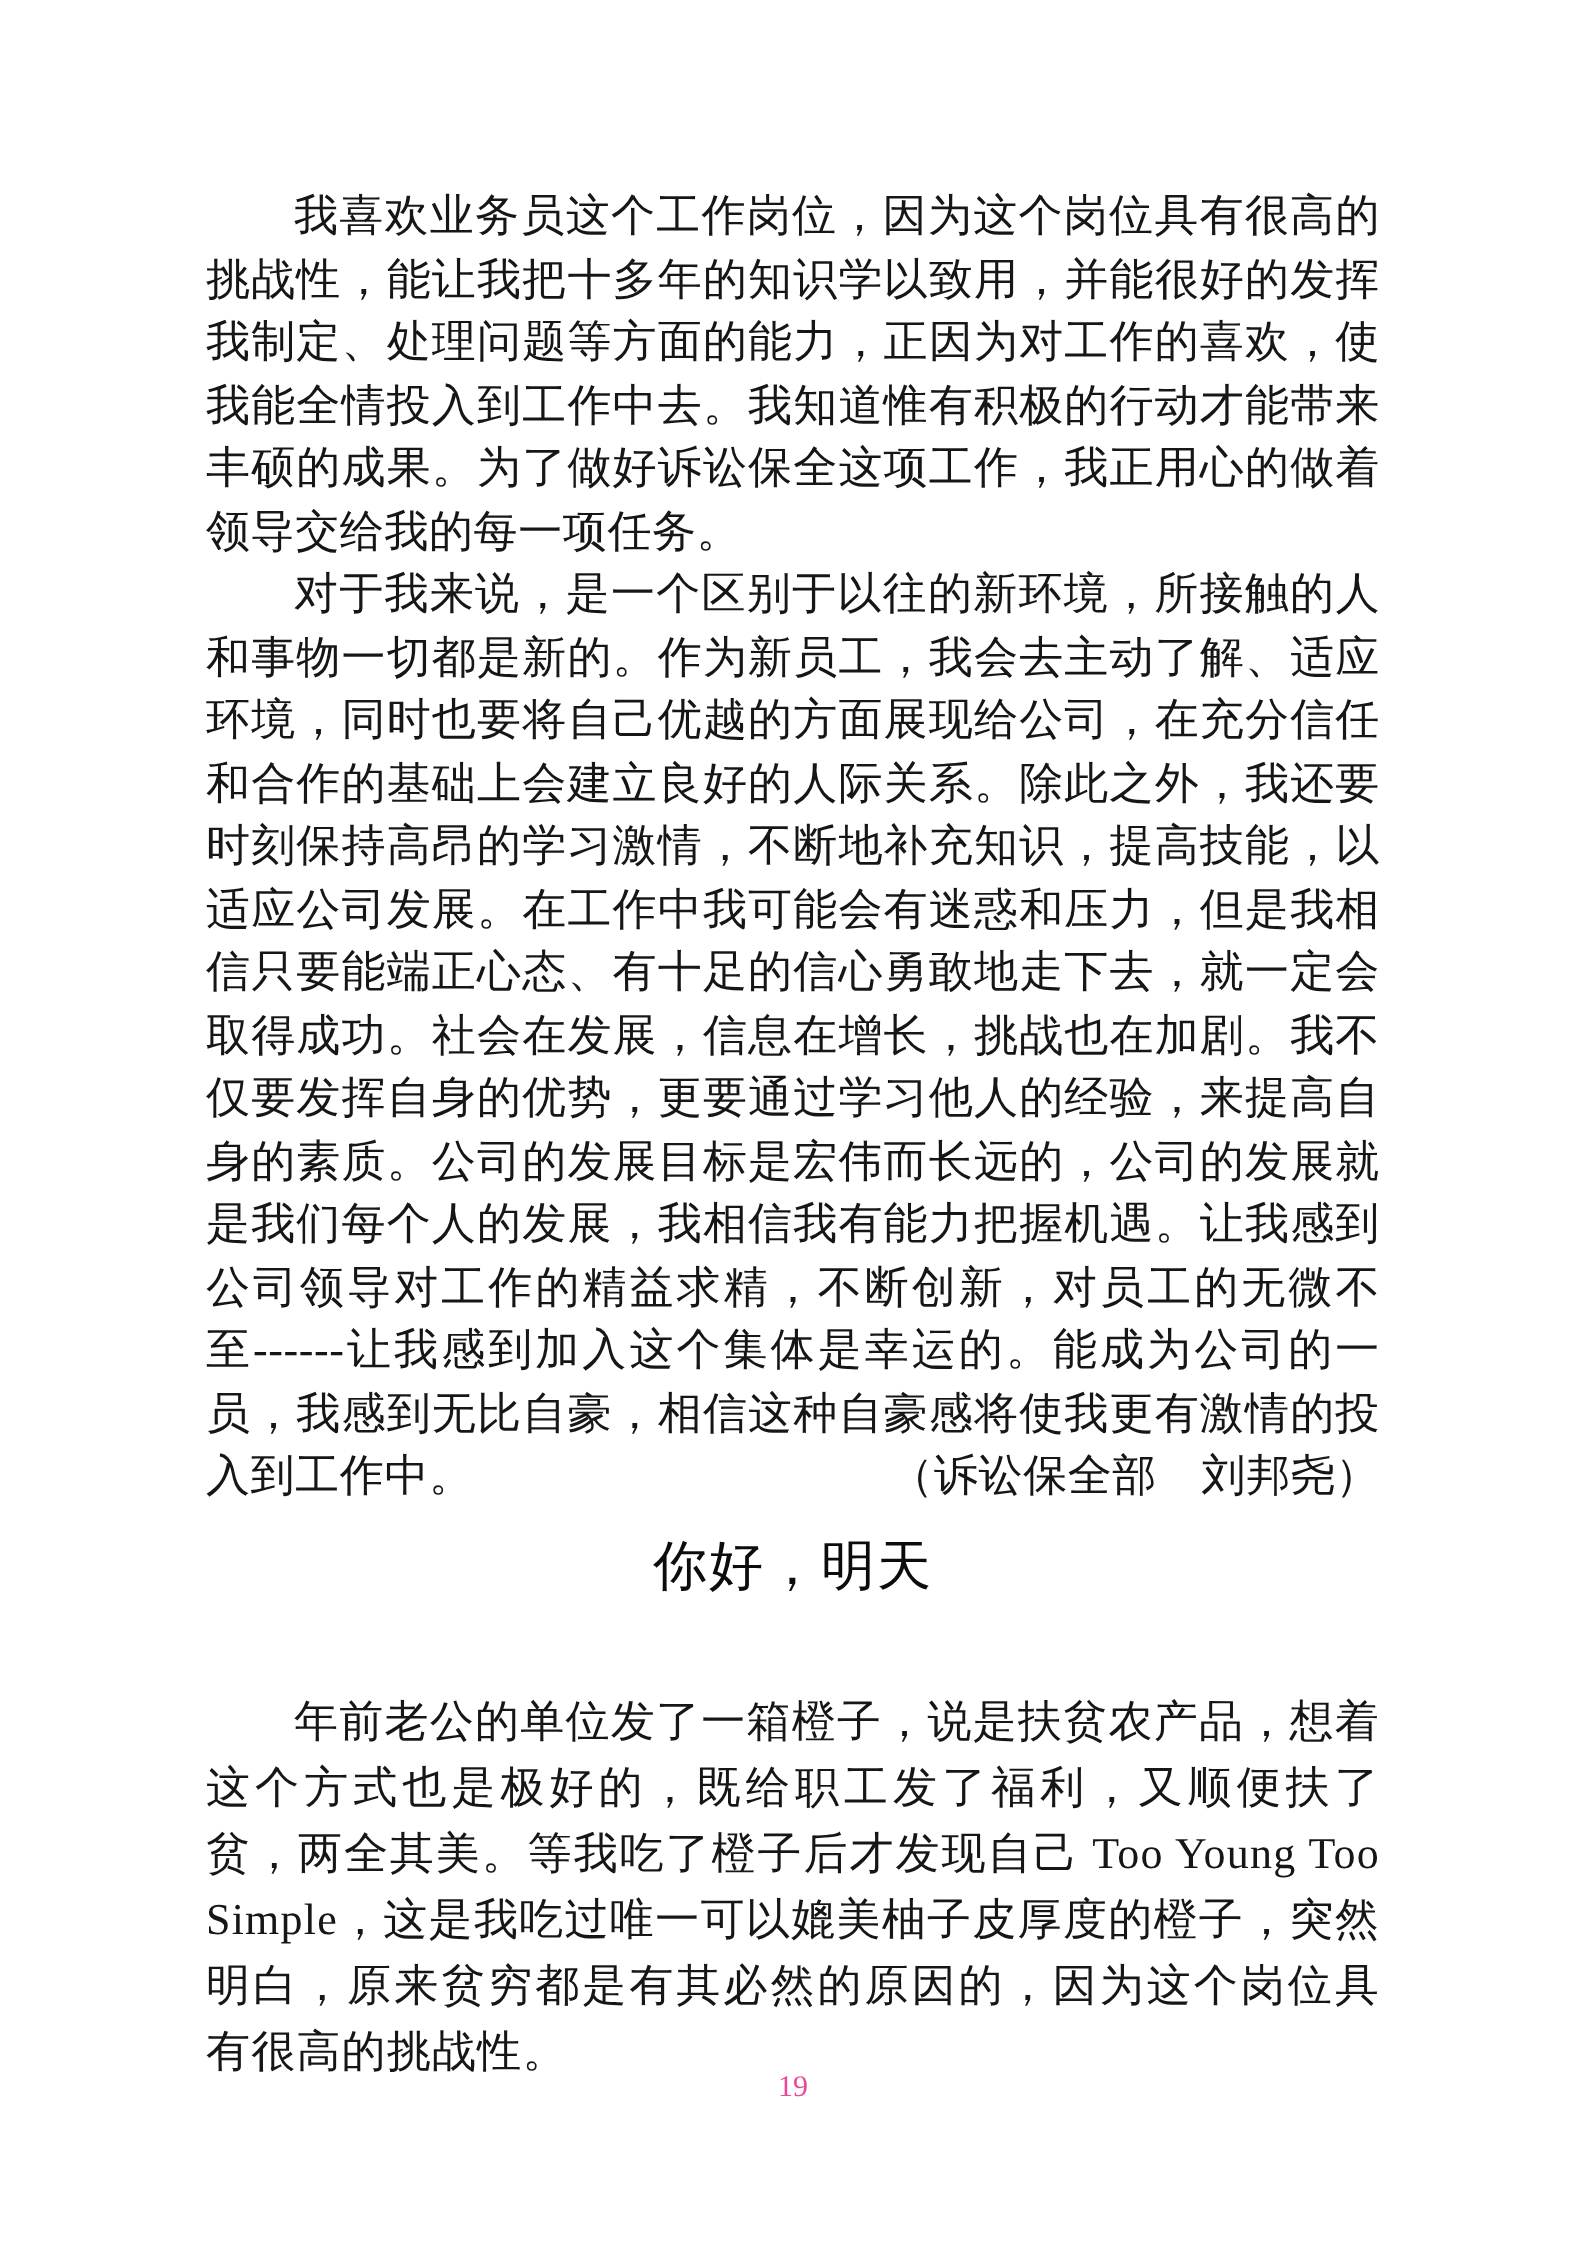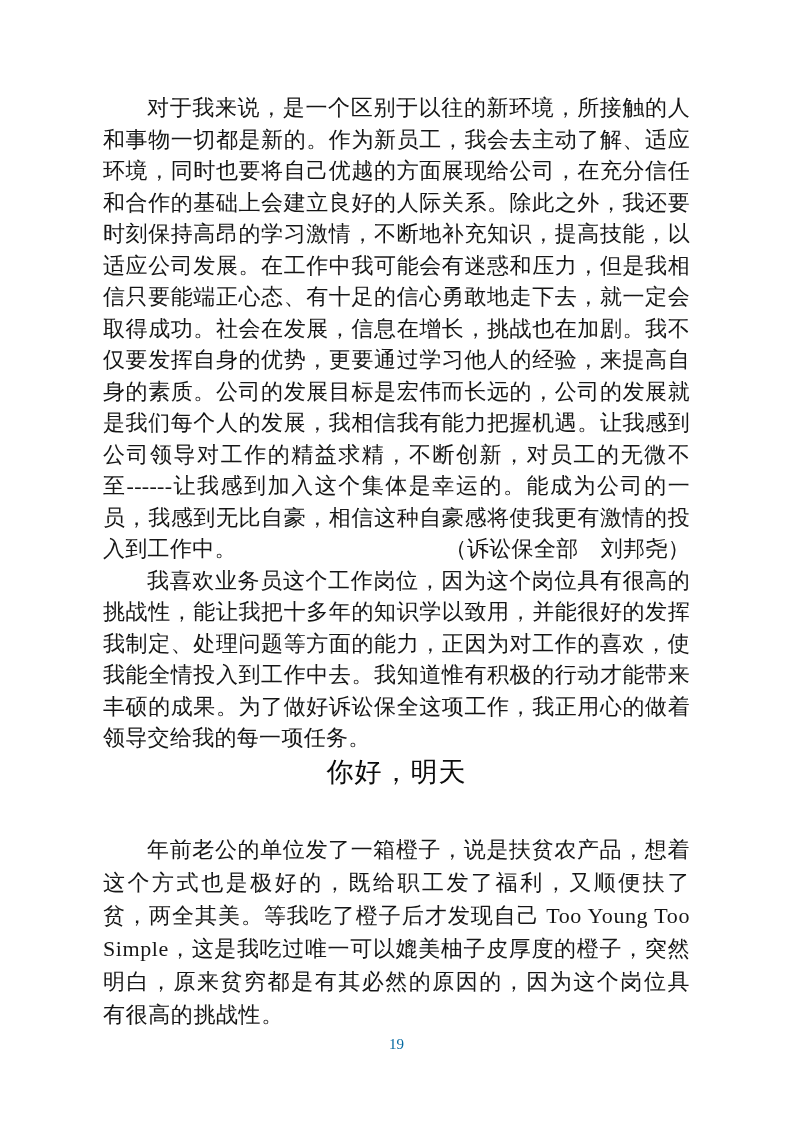--- a/index.html
+++ b/index.html
@@ -40,50 +40,50 @@
     text-indent: 0;
     letter-spacing: 0.3px;
   }
   .essay-title {
     font-family: "Liberation Sans", "DejaVu Sans", sans-serif;
     font-weight: 500;
     font-size: 27px;
     line-height: 30px;
     text-align: center;
     letter-spacing: 1px;
-    margin-top: 3px;
+    margin-top: 14px;
     color: #0c0c0c;
   }
   .essay-second {
     margin-top: 46px;
   }
   .page-footer {
     position: absolute;
     left: 0;
     right: 0;
     top: 1035px;
     text-align: center;
   }
   .page-number {
     font-size: 15px;
-    color: #0369a1;
+    color: #ec4899;
   }
 </style>
 </head>
 <body>
 
 <div class="page">
   <main class="content">
 
     <section class="essay essay-first">
+      <p class="body-par">我喜欢业务员这个工作岗位，因为这个岗位具有很高的挑战性，能让我把十多年的知识学以致用，并能很好的发挥我制定、处理问题等方面的能力，正因为对工作的喜欢，使我能全情投入到工作中去。我知道惟有积极的行动才能带来丰硕的成果。为了做好诉讼保全这项工作，我正用心的做着领导交给我的每一项任务。</p>
       <p class="body-par">
         <span>对于我来说，是一个区别于以往的新环境，所接触的人和事物一切都是新的。作为新员工，我会去主动了解、适应环境，同时也要将自己优越的方面展现给公司，在充分信任和合作的基础上会建立良好的人际关系。除此之外，我还要时刻保持高昂的学习激情，不断地补充知识，提高技能，以适应公司发展。在工作中我可能会有迷惑和压力，但是我相信只要能端正心态、有十足的信心勇敢地走下去，就一定会取得成功。社会在发展，信息在增长，挑战也在加剧。我不仅要发挥自身的优势，更要通过学习他人的经验，来提高自身的素质。公司的发展目标是宏伟而长远的，公司的发展就是我们每个人的发展，我相信我有能力把握机遇。让我感到公司领导对工作的精益求精，不断创新，对员工的无微不至------让我感到加入这个集体是幸运的。能成为公司的一员，我感到无比自豪，相信这种自豪感将使我更有激情的投入到工作中。</span>
         <span class="signature">（诉讼保全部　刘邦尧）</span>
       </p>
-      <p class="body-par">我喜欢业务员这个工作岗位，因为这个岗位具有很高的挑战性，能让我把十多年的知识学以致用，并能很好的发挥我制定、处理问题等方面的能力，正因为对工作的喜欢，使我能全情投入到工作中去。我知道惟有积极的行动才能带来丰硕的成果。为了做好诉讼保全这项工作，我正用心的做着领导交给我的每一项任务。</p>
     </section>
 
     <h1 class="essay-title">你好，明天</h1>
 
     <section class="essay essay-second">
       <p class="body-par">年前老公的单位发了一箱橙子，说是扶贫农产品，想着这个方式也是极好的，既给职工发了福利，又顺便扶了贫，两全其美。等我吃了橙子后才发现自己 Too Young Too Simple，这是我吃过唯一可以媲美柚子皮厚度的橙子，突然明白，原来贫穷都是有其必然的原因的，因为这个岗位具有很高的挑战性。</p>
     </section>
 
   </main>
 

